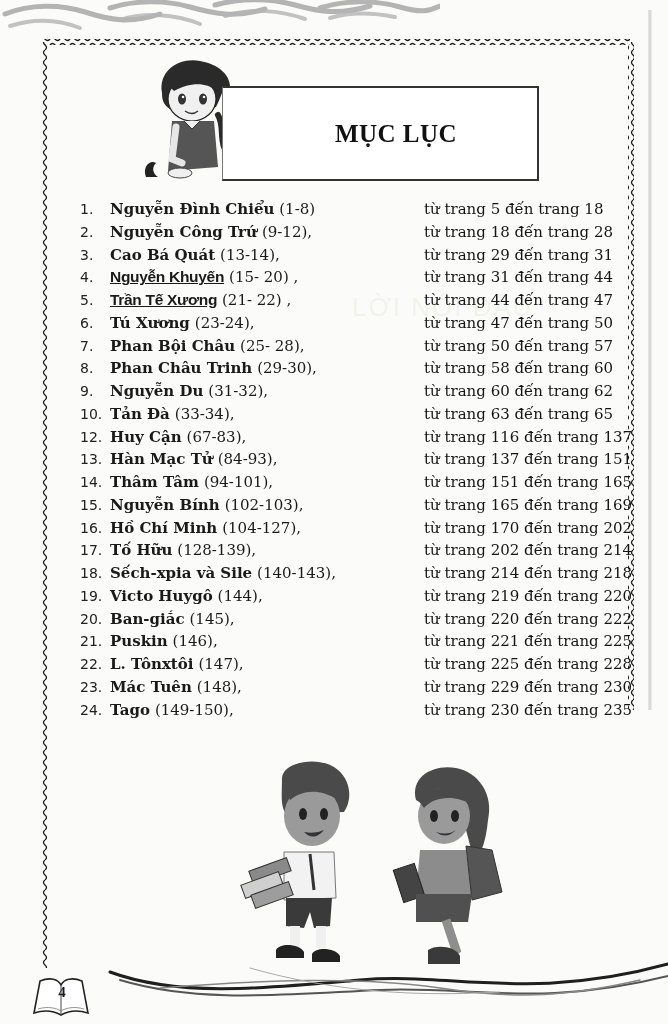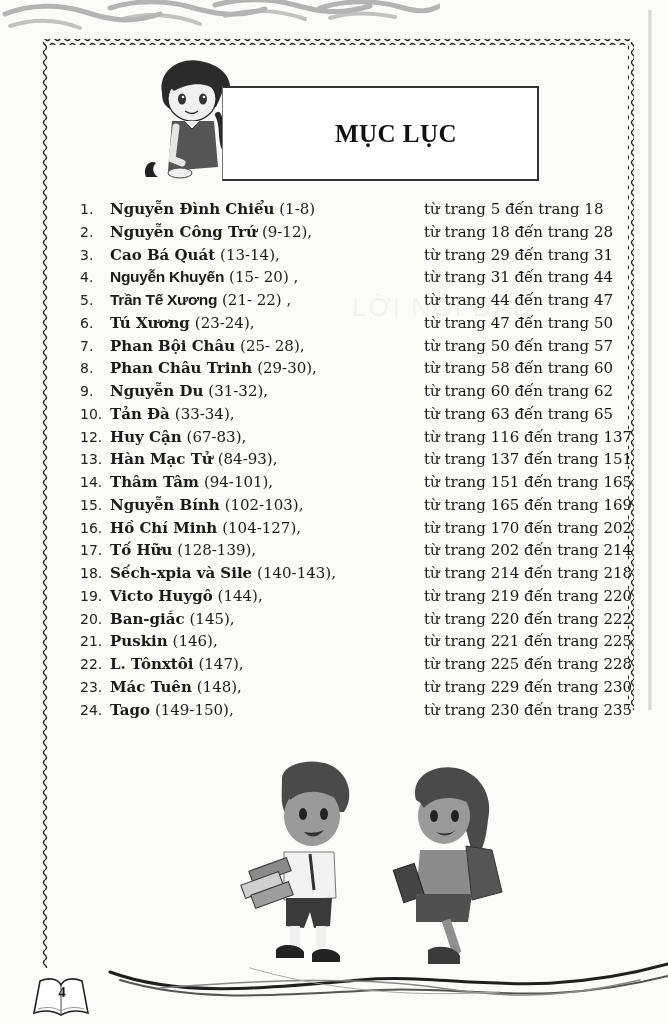--- a/index.html
+++ b/index.html
@@ -34,21 +34,21 @@
     font-family:"Liberation Serif", serif; font-weight:bold;
     font-size:25px; letter-spacing:0.5px; color:#111;
   }
 
   
   .toc { left:78px; top:198px; width:560px; }
   .toc-row { position:relative; height:22.75px; line-height:22.75px; font-size:15.5px; white-space:nowrap; }
   .toc-num { position:absolute; left:2px; width:34px; font-family:"DejaVu Sans", sans-serif; font-size:14px; color:#222; }
   .toc-title { position:absolute; left:32px; }
   .toc-name { font-weight:bold; font-family:"DejaVu Serif", serif; font-size:15px;text-align:right; }
-  .toc-name.alt { font-family:"Liberation Sans", sans-serif; font-size:15.5px; letter-spacing:-0.3px; }
+  .toc-name.alt { font-family:"Liberation Sans", sans-serif; font-size:15.5px; letter-spacing:-0.3px;text-decoration:underline; }
   .toc-range { font-family:"DejaVu Serif", serif; font-size:15px; }
   .toc-pages { position:absolute; left:334px; font-family:"DejaVu Serif", serif; font-size:15px; color:#151515;margin-left:12px; }
 
   
   .ghost { color:#4d7c0f; opacity:.06; font-family:Liberation Sans, sans-serif; }
 
   
   .kids { left:220px; top:760px; width:300px; height:215px; }
 
   

